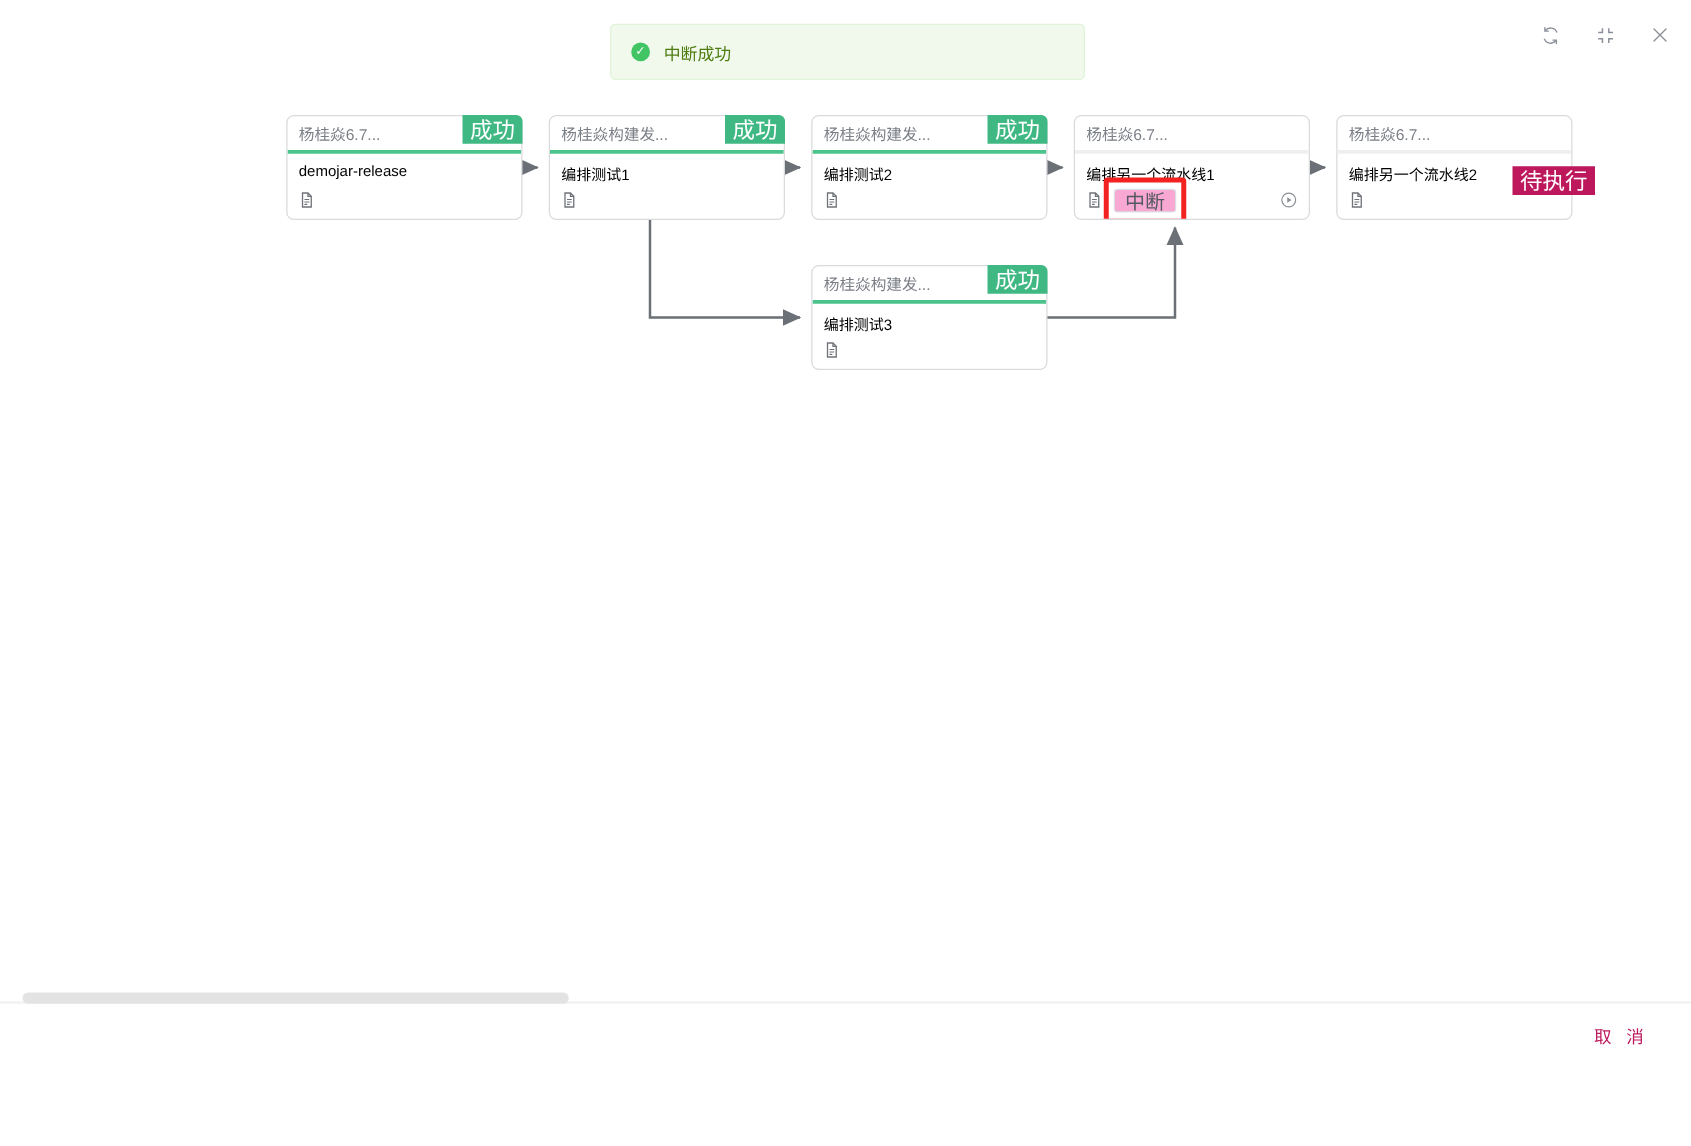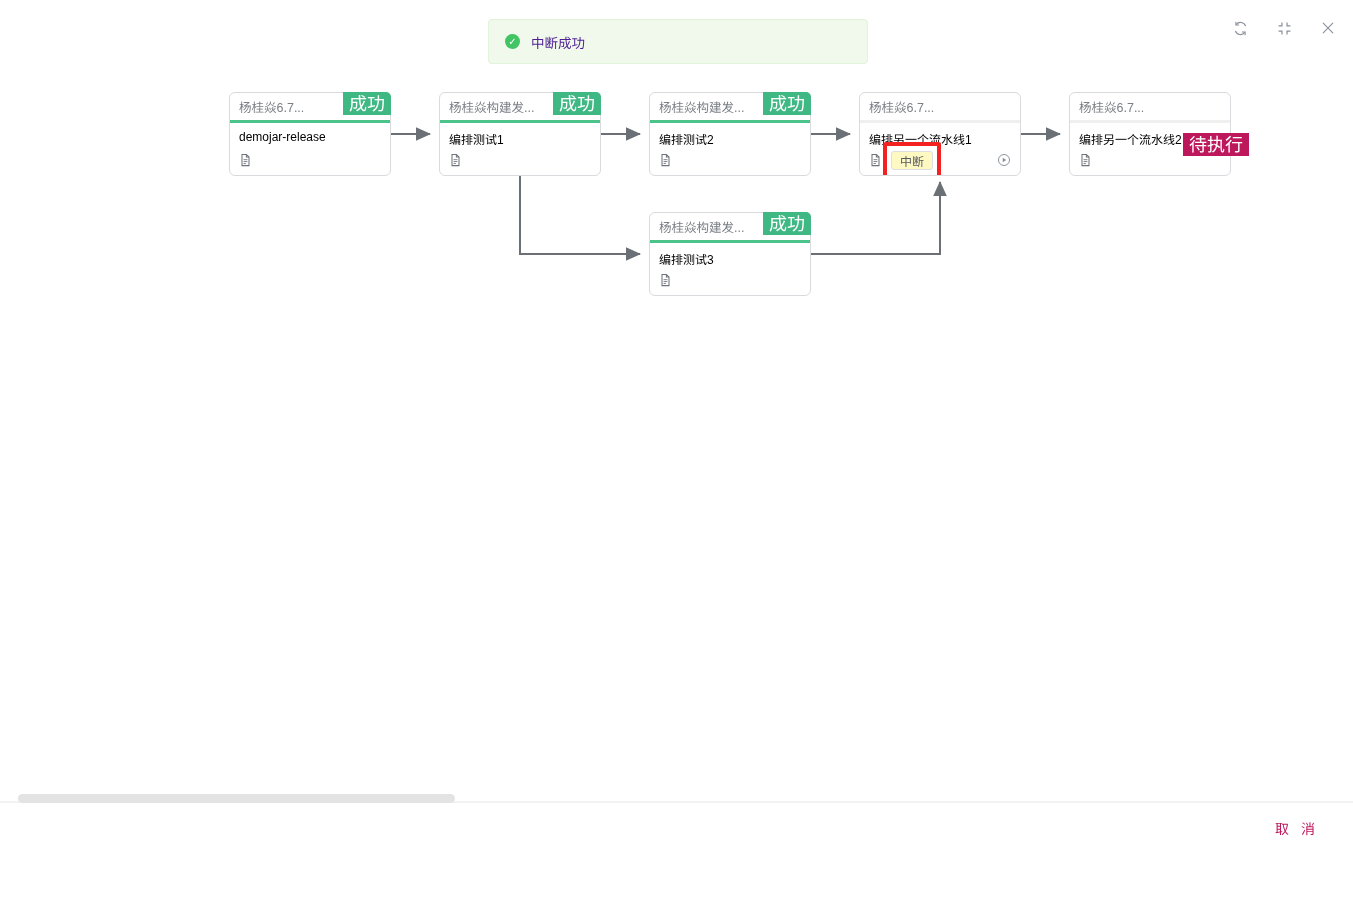--- a/index.html
+++ b/index.html
@@ -24,38 +24,38 @@
     background: #f0f9eb; border: 1px solid #e1f3d8;
     border-radius: 4px;
     display: flex; align-items: center; padding: 0 16px;
   }
   .toast-icon {
     width: 15px; height: 15px; border-radius: 50%;
     background: #41c464; color: #fff;
     display: flex; align-items: center; justify-content: center;
     font-size: 10px; line-height: 1; flex: none; margin-right: 11px;
   }
-  .toast-text { font-size: 13.5px; color: #4c1d95; }
+  .toast-text { font-size: 13.5px; color: #4d7c0f; }
 
   
   .win-btns { position: absolute; right: 14px; top: 17px; display: flex; gap: 22px; }
   .win-btn {
     width: 22px; height: 22px; display: flex;
     align-items: center; justify-content: center;
     color: #8a8f99; cursor: pointer;
   }
   .win-btn svg { display: block; }
 
   
   #graph { position: absolute; left: 0; top: 72px; width: 1353px; height: 700px; }
   #edges { position: absolute; left: 0; top: 0; width: 1353px; height: 700px; }
 
   .node {
     position: absolute;
-    width: 162px; height: 84px;
+    width: 189px; height: 84px;
     background: #ffffff;
     border: 1px solid #d9dadd;
     border-radius: 6px;
     overflow: visible;
   }
   .node-inner {
     position: relative; width: 100%; height: 100%;
     border-radius: 6px; overflow: hidden;
   }
   .node-head {
@@ -85,21 +85,21 @@
     display: flex; align-items: center; justify-content: center;
     font-size: 18px; color: #ffffff; line-height: 1;
     border-top-right-radius: 5px;
   }
   .badge.success { background: #3fb883; }
   .badge.pending { background: #be185d; border-top-right-radius: 0; margin-top: 42px; }
 
   .abort-btn {
     height: 19px; padding: 0 8px;
     border: 1px solid #dcdee2; border-radius: 3px;
-    background: #fef9c3; font-size: 12px; color: #555a61;
+    background: #f9a8d4; font-size: 16px; color: #555a61;
     display: flex; align-items: center; cursor: pointer;
   }
   .abort-wrap { position: relative; display: inline-flex; }
   .abort-highlight {
     position: absolute; left: -8px; top: -9px;
     width: calc(100% + 16px); height: calc(100% + 18px);
     border: 4px solid #f42121; border-radius: 3px;
     pointer-events: none;
   }
 

